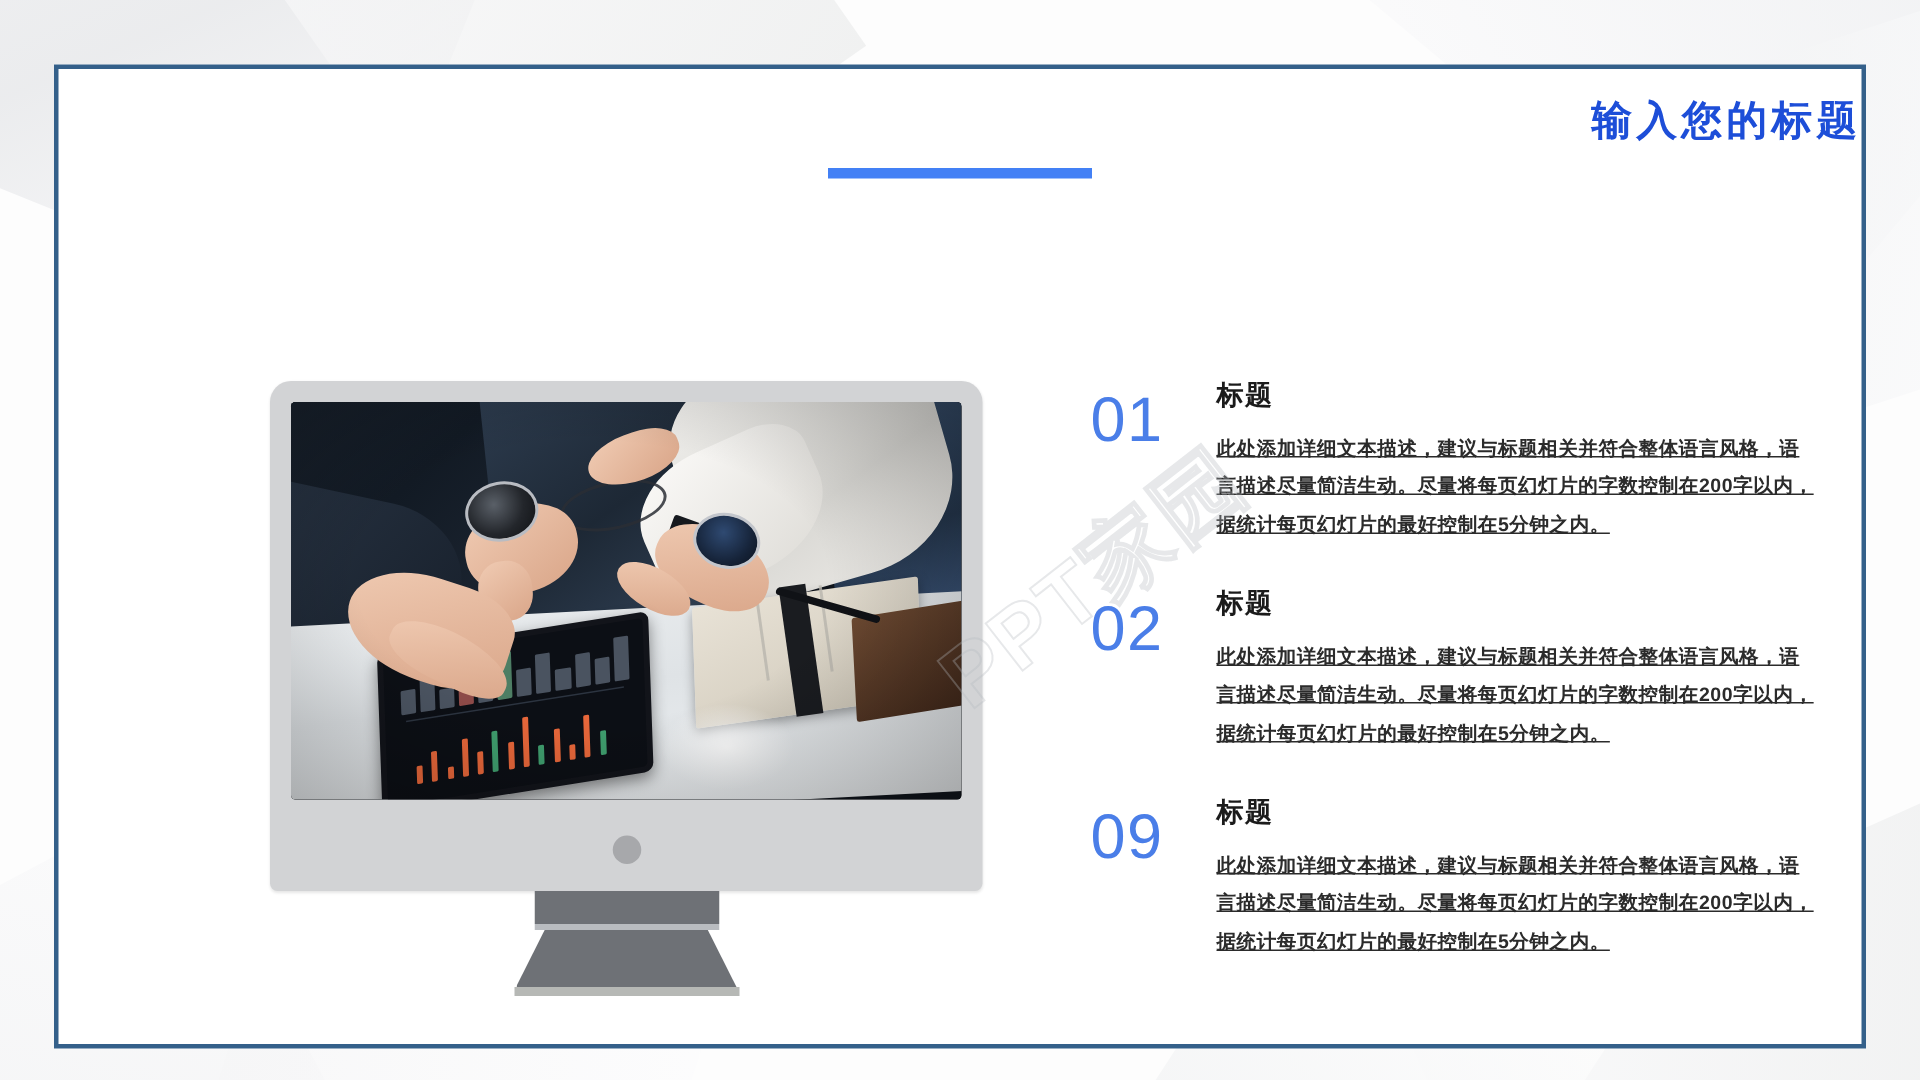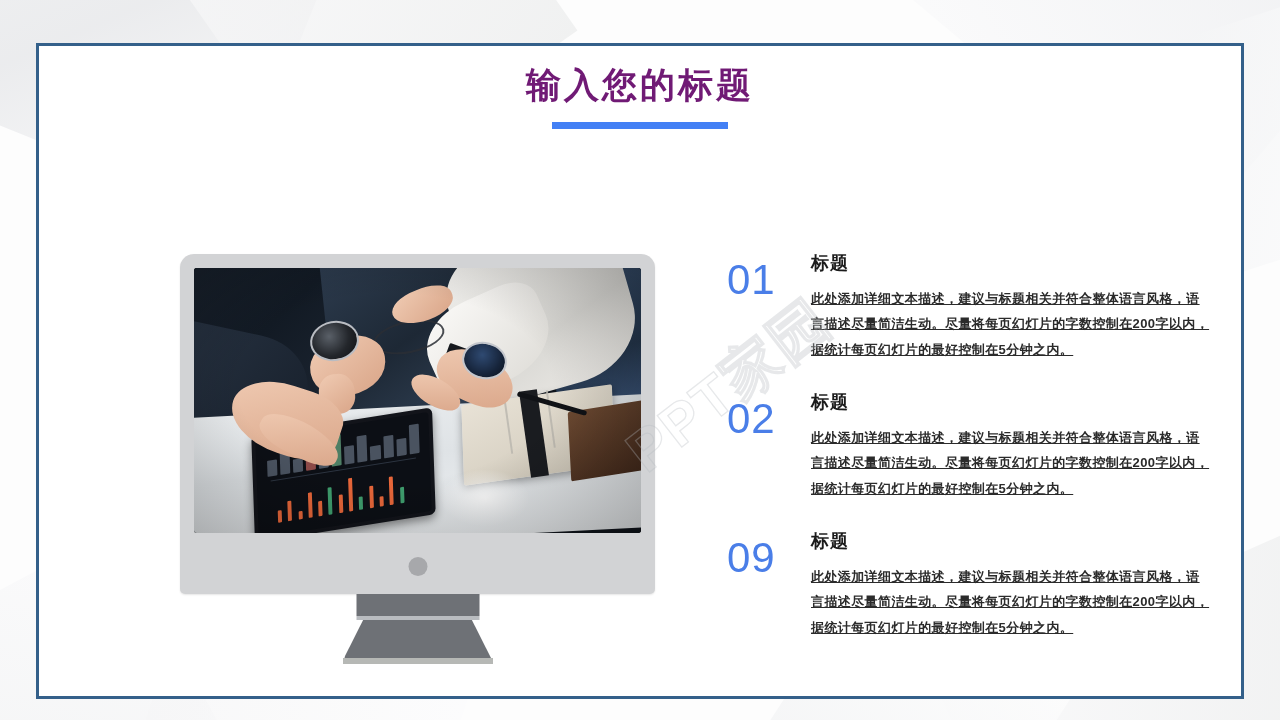--- a/index.html
+++ b/index.html
@@ -34,22 +34,23 @@
 
   
   .frame{
     position:absolute; left:36px; top:43px; width:1208px; height:656px;
     background:#ffffff; border:3px solid #34608a;
   }
 
   
   .title-wrap{ position:absolute; left:0; top:18px; width:100%; text-align:center; }
   .slide-title{
-    font-size:35px; font-weight:bold; color:#701a75; letter-spacing:3px;
+    font-size:27px; font-weight:bold; color:#1d4ed8; letter-spacing:3px;
     line-height:1.2;
+    text-align:right;
   }
   .title-bar{
     width:176px; height:7px; background:#4380f5; margin:16px auto 0;
   }
 
   
   .watermark{
     position:absolute; left:560px; top:250px; width:260px; height:180px;
     pointer-events:none; z-index:4;
     display:flex; align-items:center; justify-content:center;

